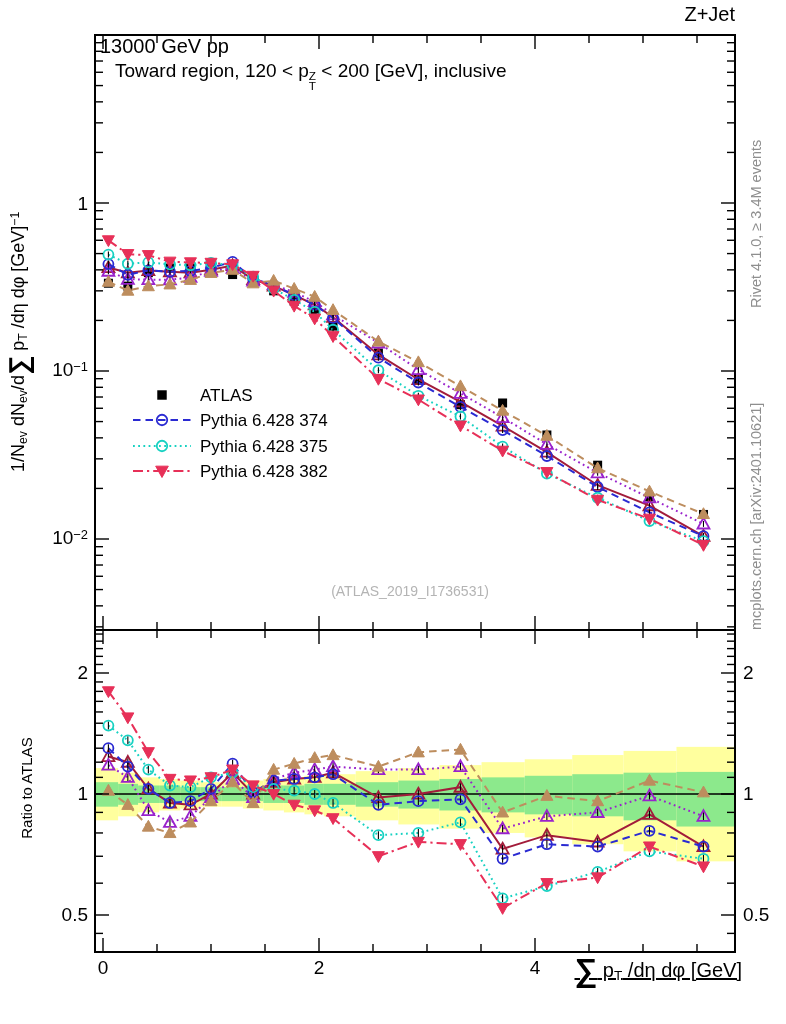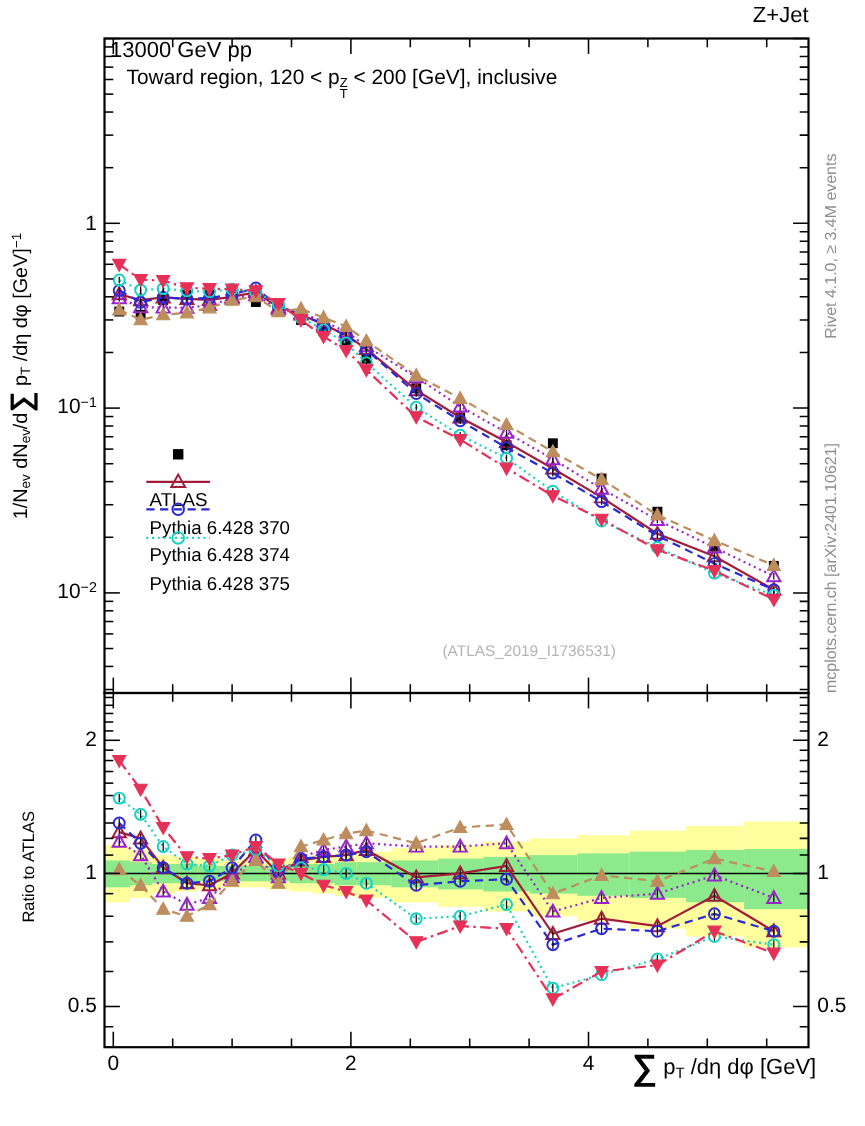--- a/index.html
+++ b/index.html
@@ -19,21 +19,21 @@
          font-size:62%;line-height:.85;vertical-align:-28%;}
   .rot{transform:rotate(-90deg);transform-origin:0 0;}
   .side-note{font-size:14.5px;color:#8e8e8e;}
   .watermark{font-size:14px;color:#b4b4b4;}
   .ylab{font-size:18px;}
   .bigsum{font-size:27px;font-weight:bold;vertical-align:-12%;}
   .xlab{font-size:20px;}
   .xlab .bigsum{font-size:32px;}
   .ratlab{font-size:15px;}
   #legend{left:130px;top:381px;}
-  .lrow{display:flex;align-items:flex-start;height:25.2px;flex-direction:column;}
+  .lrow{display:flex;align-items:flex-end;height:25.2px;}
   .lswatch{width:64px;height:22px;flex:0 0 64px;}
   .llab{font-size:17px;padding-left:6px;}
 </style>
 </head>
 <body>
 
 <div id="fig">
   <svg id="plot-svg" width="786" height="1024">
       <defs>
         <clipPath id="cm">
@@ -791,30 +791,30 @@
     </svg>
 
   <div class="abs hdr" style="left:100px;top:3px;margin-top:32px;">13000 GeV pp</div>
   <div class="abs hdr r" style="left:535px;top:3px;width:200px;">Z+Jet</div>
 
   <div class="abs ttl" style="left:115px;top:60px;width:600px;"><span>Toward region, 120 &lt; p</span><span class="stack">
         <span>Z</span>
         <span>T</span>
       </span><span> &lt; 200 [GeV], inclusive</span></div>
 
-  <div class="abs watermark c" style="left:260px;top:583px;width:300px;text-align:right;">(ATLAS_2019_I1736531)</div>
+  <div class="abs watermark c" style="left:260px;top:583px;width:300px;">(ATLAS_2019_I1736531)</div>
 
   <div class="abs rot side-note" style="left:748px;top:308px;width:272px;">Rivet 4.1.0, ≥ 3.4M events</div>
   <div class="abs rot side-note" style="left:748px;top:630px;width:300px;">mcplots.cern.ch [arXiv:2401.10621]</div>
 
   <div class="abs rot ylab" style="left:4px;top:472px;width:445px;"><span>1/N</span><sub class="sub">ev</sub><span> dN</span><sub class="sub">ev</sub><span>/d</span><span class="bigsum">∑</span><span> p</span><sub class="sub">T</sub><span> /dη dφ  [GeV]</span><sup class="sup">−1</sup></div>
 
   <div class="abs rot ratlab" style="left:18px;top:862px;width:148px;text-align:center;">Ratio to ATLAS</div>
 
-  <div class="abs xlab r" style="left:545px;top:952px;width:197px;"><span class="bigsum">∑</span><span> p</span><sub class="sub">T</sub><span> /dη dφ [GeV]</span></div>
+  <div class="abs xlab r" style="left:545px;top:952px;width:197px;text-decoration:underline;"><span class="bigsum">∑</span><span> p</span><sub class="sub">T</sub><span> /dη dφ [GeV]</span></div>
 
   <div class="abs tick-lab r" style="left:30px;top:194px;width:58px;"><span>1</span><span class="texp"></span></div>
   <div class="abs tick-lab r" style="left:30px;top:360px;width:58px;"><span>10</span><span class="texp">−1</span></div>
   <div class="abs tick-lab r" style="left:30px;top:528px;width:58px;"><span>10</span><span class="texp">−2</span></div>
 
   <div class="abs tick-lab r" style="left:40px;top:663px;width:48px;">2</div>
   <div class="abs tick-lab r" style="left:40px;top:784px;width:48px;">1</div>
   <div class="abs tick-lab r" style="left:40px;top:905px;width:48px;">0.5</div>
   <div class="abs tick-lab" style="left:743px;top:663px;">2</div>
   <div class="abs tick-lab" style="left:743px;top:784px;">1</div>
@@ -823,36 +823,36 @@
   <div class="abs tick-lab c" style="left:83px;top:958px;width:40px;">0</div>
   <div class="abs tick-lab c" style="left:299px;top:958px;width:40px;">2</div>
   <div class="abs tick-lab c" style="left:515px;top:958px;width:40px;">4</div>
 
   <div id="legend" class="abs">
     <div class="lrow">
         <svg class="lswatch" viewBox="0 0 64 22">
           <rect x="27.275" y="6.2749999999999995" width="9.450000000000001" height="9.450000000000001" fill="#000000"></rect>
         </svg>
         <span class="llab">ATLAS</span>
-      </div>
-    <div class="lrow">
-        <svg class="lswatch" viewBox="0 0 64 22">
-          <line x1="3" y1="11" x2="61" y2="11" stroke="#a21c3a" stroke-width="2"></line>
-          <path d="M 32 4.489999999999999 L 38.3 15.83 L 25.7 15.83 Z" fill="none" stroke="#a21c3a" stroke-width="1.8"></path>
-        </svg>
-        <span class="llab">Pythia 6.428 370</span>
       </div>
     <div class="lrow">
         <svg class="lswatch" viewBox="0 0 64 22">
           <line x1="3" y1="11" x2="61" y2="11" stroke="#2a2ad2" stroke-width="2" stroke-dasharray="7.5 5"></line>
           <circle cx="32" cy="11" r="5.25" fill="none" stroke="#2a2ad2" stroke-width="1.8"></circle>
         </svg>
         <span class="llab">Pythia 6.428 374</span>
       </div>
     <div class="lrow">
         <svg class="lswatch" viewBox="0 0 64 22">
           <line x1="3" y1="11" x2="61" y2="11" stroke="#17d1c2" stroke-width="2" stroke-dasharray="1.8 3.4"></line>
           <circle cx="32" cy="11" r="5.25" fill="none" stroke="#17d1c2" stroke-width="1.8"></circle>
         </svg>
         <span class="llab">Pythia 6.428 375</span>
       </div>
+    <div class="lrow">
+        <svg class="lswatch" viewBox="0 0 64 22">
+          <line x1="3" y1="11" x2="61" y2="11" stroke="#e73058" stroke-width="2" stroke-dasharray="10 4 2.2 4"></line>
+          <path d="M 32 17.51 L 38.3 6.17 L 25.7 6.17 Z" fill="#e73058" stroke="#e73058" stroke-width="1"></path>
+        </svg>
+        <span class="llab">Pythia 6.428 382</span>
+      </div>
   </div>
 </div>
 
 </body></html>

